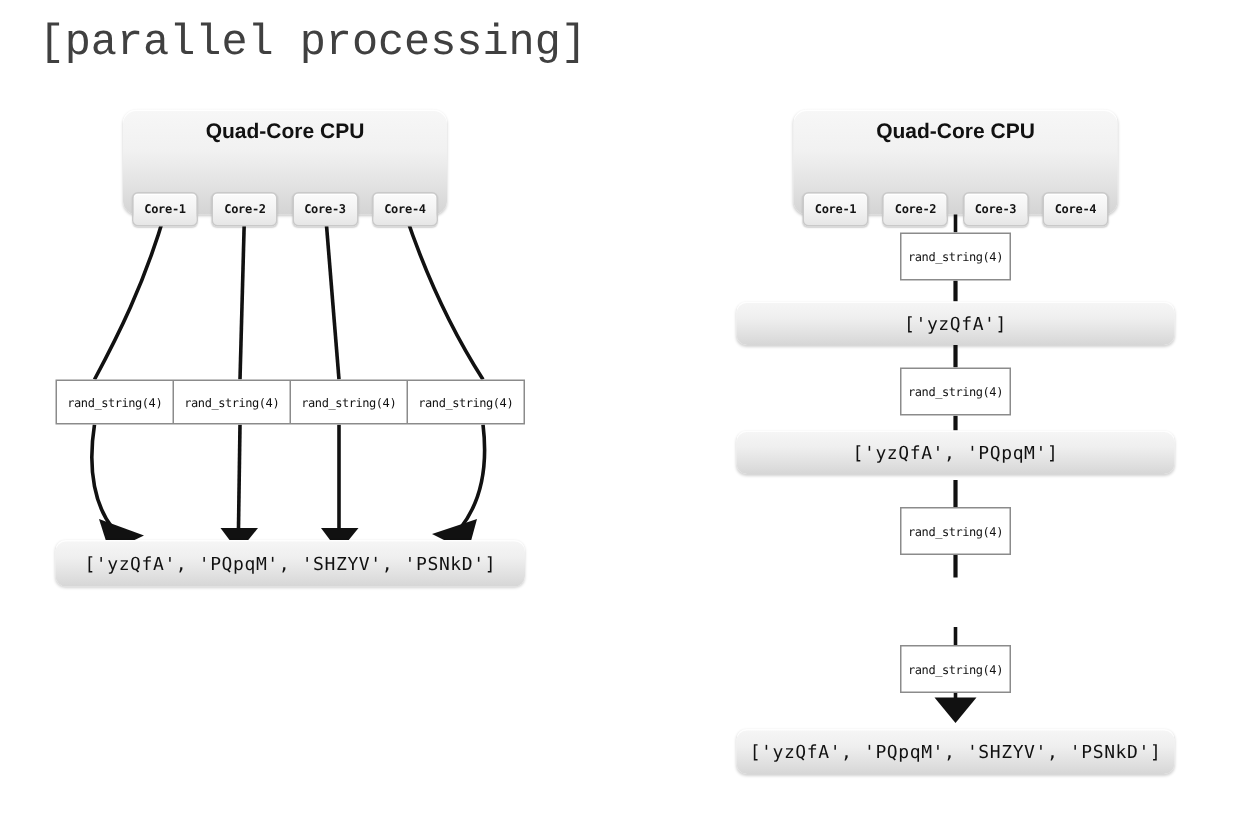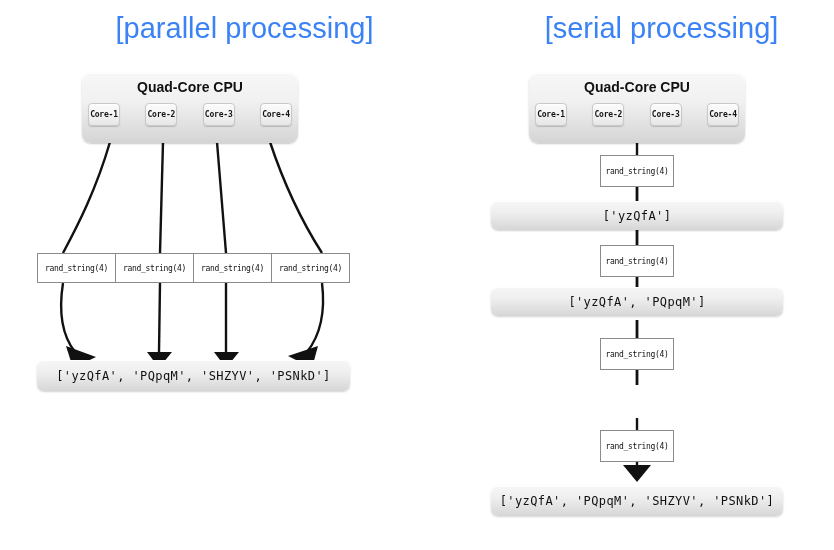--- a/index.html
+++ b/index.html
@@ -25,24 +25,23 @@
 
   .panel-title {
     position: absolute;
     top: 12px;
     left: 0;
     width: 100%;
     text-align: center;
     font-size: 29px;
     font-weight: 400;
     letter-spacing: 0px;
-    color: #3b82f6;
-    font-family: Liberation Sans, sans-serif;
-    white-space: nowrap;
-    padding-left: 36px;
+    color: #404040;
+    font-family: Liberation Mono, monospace;
+    white-space: nowrap;
   }
 
   
   .cpu-box {
     position: absolute;
     width: 216px;
     height: 70px;
     border-radius: 9px;
     background: linear-gradient(to bottom,
         #f7f7f7 0%, #f1f1f1 40%, #e2e2e2 72%, #d4d4d4 100%);
@@ -64,35 +63,36 @@
   }
   .core-row {
     position: absolute;
     top: 30px;
     left: 6px;
     right: 6px;
     display: flex;
     justify-content: space-between;
   }
   .core-box {
-    width: 32px;
+    width: 44px;
     height: 23px;
     border-radius: 4px;
     background: linear-gradient(to bottom, #fbfbfb 0%, #f4f4f4 45%, #e6e6e6 100%);
     border: 1px solid #c9c9c9;
     box-shadow: 0 1px 1px rgba(0,0,0,0.18), inset 0 1px 0 #ffffff;
     box-sizing: border-box;
     display: flex;
     align-items: center;
     justify-content: center;
     font-family: "DejaVu Sans Mono", monospace;
     font-size: 8px;
     font-weight: bold;
     color: #141414;
     letter-spacing: -0.2px;
+    margin-top: 25px;
   }
 
   
   .rs-box {
     position: absolute;
     background: #ffffff;
     border: 1px solid #8b8b8b;
     box-sizing: border-box;
     display: flex;
     align-items: center;
@@ -200,21 +200,20 @@
     <div class="cell">rand_string(4)</div>
     <div class="cell">rand_string(4)</div>
     <div class="cell">rand_string(4)</div>
   </div>
 
   <div class="list-pill" style="left:37px; top:360px; width:313px; height:31px;">['yzQfA', 'PQpqM', 'SHZYV', 'PSNkD']</div>
 </div>
 
 <div class="panel" id="panel-serial">
 
-  <div class="panel-title">[serial processing]</div>
 
   <svg class="edges" viewBox="0 0 417 550" xmlns="http://www.w3.org/2000/svg">
 
     <path d="M 220 142 L 220 155" stroke="#111" stroke-width="2.4" fill="none"></path>
 
     <path d="M 220 187 L 220 201" stroke="#111" stroke-width="2.8" fill="none"></path>
 
     <path d="M 220 230 L 220 245" stroke="#111" stroke-width="2.8" fill="none"></path>
 
     <path d="M 220 277 L 220 287" stroke="#111" stroke-width="2.8" fill="none"></path>

